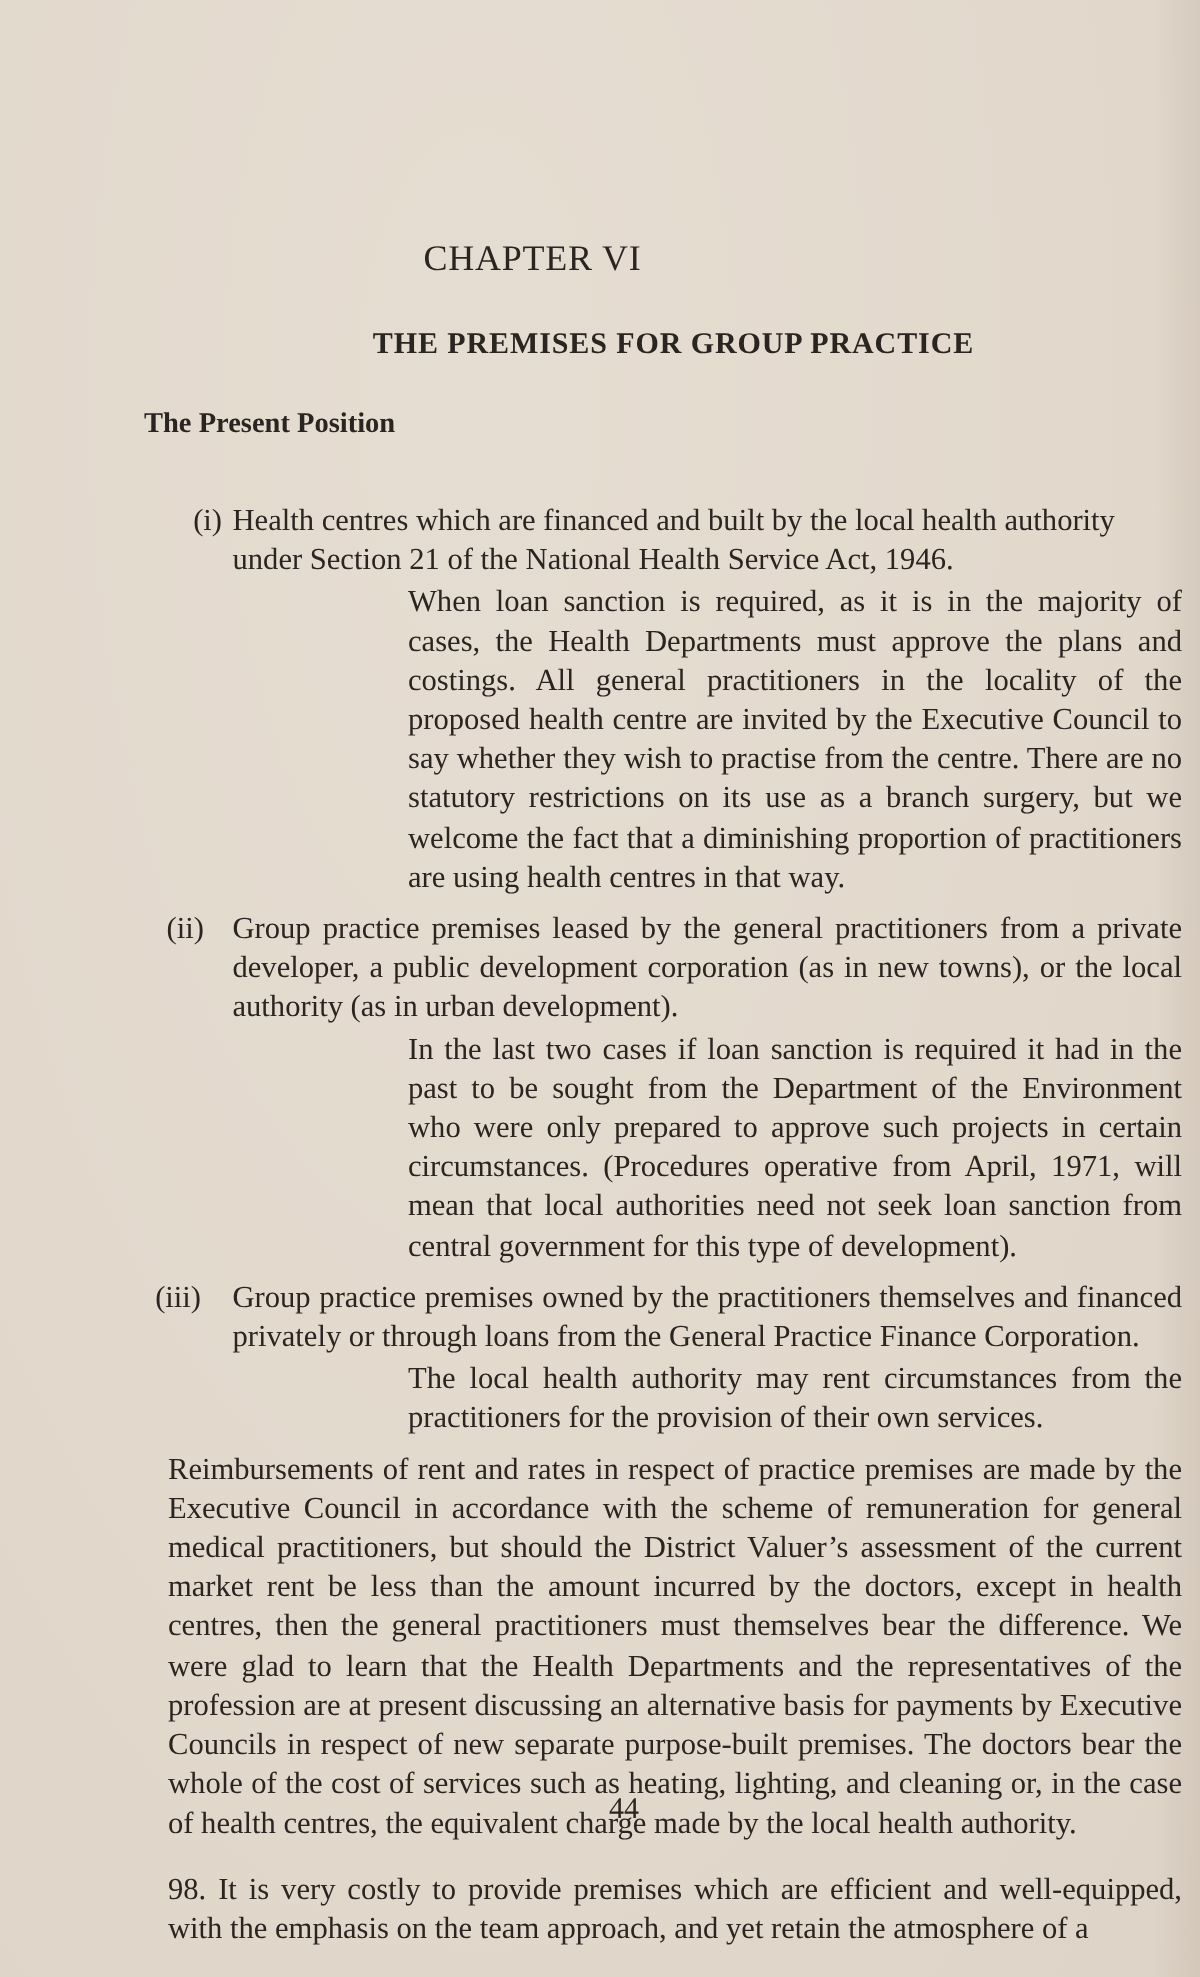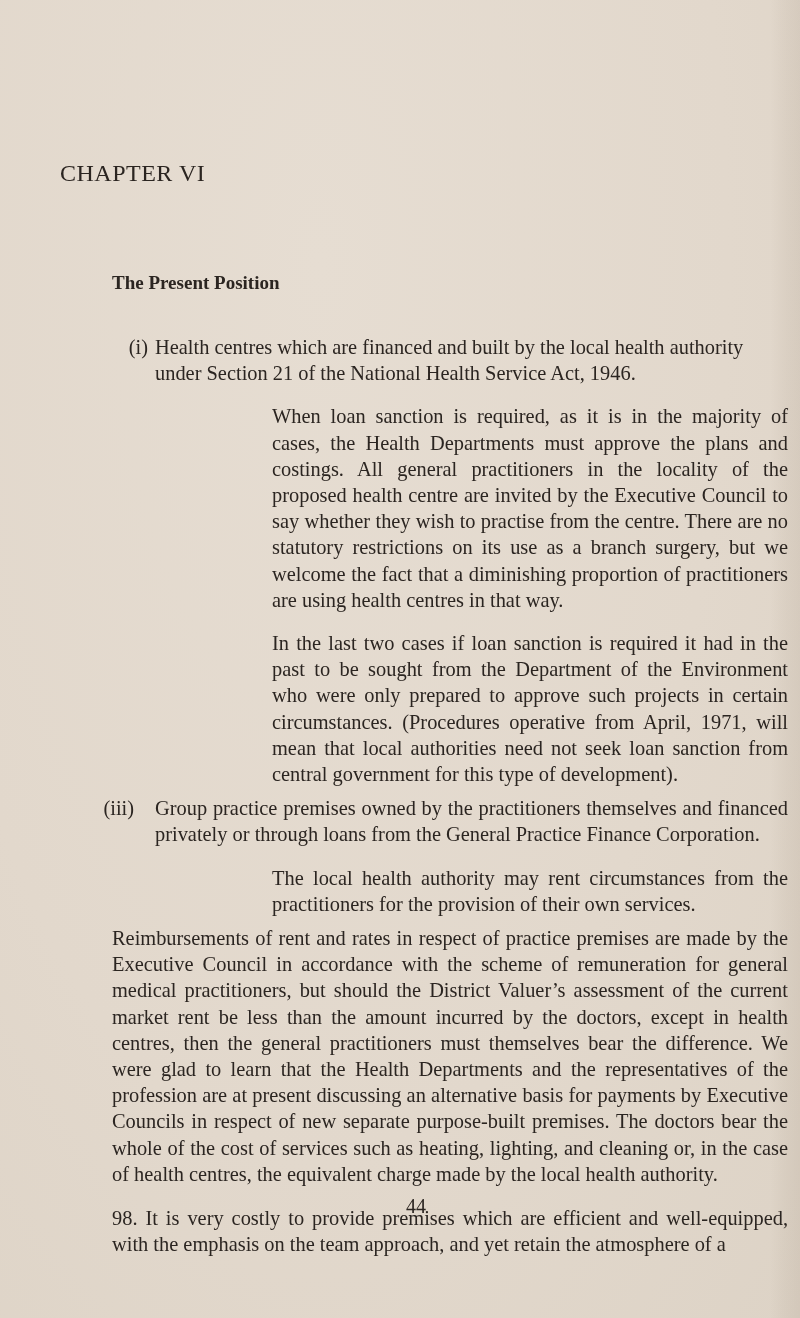--- a/index.html
+++ b/index.html
@@ -20,42 +20,42 @@
       left: 0; top: 0;
       width: 800px; height: 1318px;
       background:
         linear-gradient(90deg, rgba(0,0,0,0) 0, rgba(0,0,0,0) 770px, rgba(120,100,80,0.06) 785px, rgba(120,100,80,0.10) 800px),
         radial-gradient(ellipse at 40% 20%, #e6ddd2 0%, #e2d8cc 60%, #ddd3c6 100%);
     }
     .chapter {
       position: absolute;
       left: 0; width: 650px;
       top: 158px;
-      text-align: left;
+      text-align: center;
       padding-left: 60px;
       box-sizing: border-box;
       font-size: 24px;
       letter-spacing: 0.5px;
       line-height: 30px;
     }
     .title {
       position: absolute;
       left: 0; width: 800px;
       top: 216px;
       text-align: center;
       padding-left: 98px;
       box-sizing: border-box;
       font-size: 20px;
       font-weight: bold;
       letter-spacing: 0.6px;
       line-height: 26px;
     }
     .section-head {
       position: absolute;
-      left: 112px;
+      left: 96px;
       top: 270px;
       font-size: 19px;
       font-weight: bold;
       line-height: 26px;
     }
     .body {
       position: absolute;
       left: 112px;
       top: 304px;
       width: 676px;
@@ -77,21 +77,21 @@
       width: 40px;
       text-align: right;
       padding-right: 6px;
       box-sizing: border-box;
     }
     .item-num.i { left: 2px; }
     .item-num.ii { left: -10px; }
     .item-num.iii { left: -12px; }
     .item-sub {
       padding-left: 160px;
-      margin-top: 17px;
+      margin-top: 2px;
       text-align: justify;
     }
     .block {
       margin-top: 8px;
     }
     .para-98 {
       margin-top: 18px;
     }
     .page-number {
       position: absolute;
@@ -103,31 +103,36 @@
       font-size: 20px;
       line-height: 26px;
     }
   </style>
 </head>
 <body>
 
 <div class="page">
 
   <div class="chapter">CHAPTER VI</div>
+  <div class="title">THE PREMISES FOR GROUP PRACTICE</div>
 
   <div class="section-head">The Present Position</div>
 
   <div class="body">
 
     <div class="item">
       <span class="item-num i">(i)</span>
       <div style="text-align:left;margin-top:30px;">Health centres which are financed and built by the local health authority under Section 21 of the National Health Service Act, 1946.</div>
     </div>
     <div class="item-sub">When loan sanction is required, as it is in the majority of cases, the Health Departments must approve the plans and costings. All general practitioners in the locality of the proposed health centre are invited by the Executive Council to say whether they wish to practise from the centre. There are no statutory restrictions on its use as a branch surgery, but we welcome the fact that a diminishing proportion of practitioners are using health centres in that way.</div>
 
+    <div class="item">
+      <span class="item-num ii">(ii)</span>
+      <div>Group practice premises leased by the general practitioners from a private developer, a public development corporation (as in new towns), or the local authority (as in urban development).</div>
+    </div>
     <div class="item-sub">In the last two cases if loan sanction is required it had in the past to be sought from the Department of the Environment who were only prepared to approve such projects in certain circumstances. (Procedures operative from April, 1971, will mean that local authorities need not seek loan sanction from central government for this type of development).</div>
 
     <div class="item">
       <span class="item-num iii">(iii)</span>
       <div>Group practice premises owned by the practitioners themselves and financed privately or through loans from the General Practice Finance Corporation.</div>
     </div>
     <div class="item-sub">The local health authority may rent circumstances from the practitioners for the provision of their own services.</div>
 
     <p class="para block">Reimbursements of rent and rates in respect of practice premises are made by the Executive Council in accordance with the scheme of remuneration for general medical practitioners, but should the District Valuer’s assessment of the current market rent be less than the amount incurred by the doctors, except in health centres, then the general practitioners must themselves bear the difference. We were glad to learn that the Health Departments and the representatives of the profession are at present discussing an alternative basis for payments by Executive Councils in respect of new separate purpose-built premises. The doctors bear the whole of the cost of services such as heating, lighting, and cleaning or, in the case of health centres, the equivalent charge made by the local health authority.</p>
 

